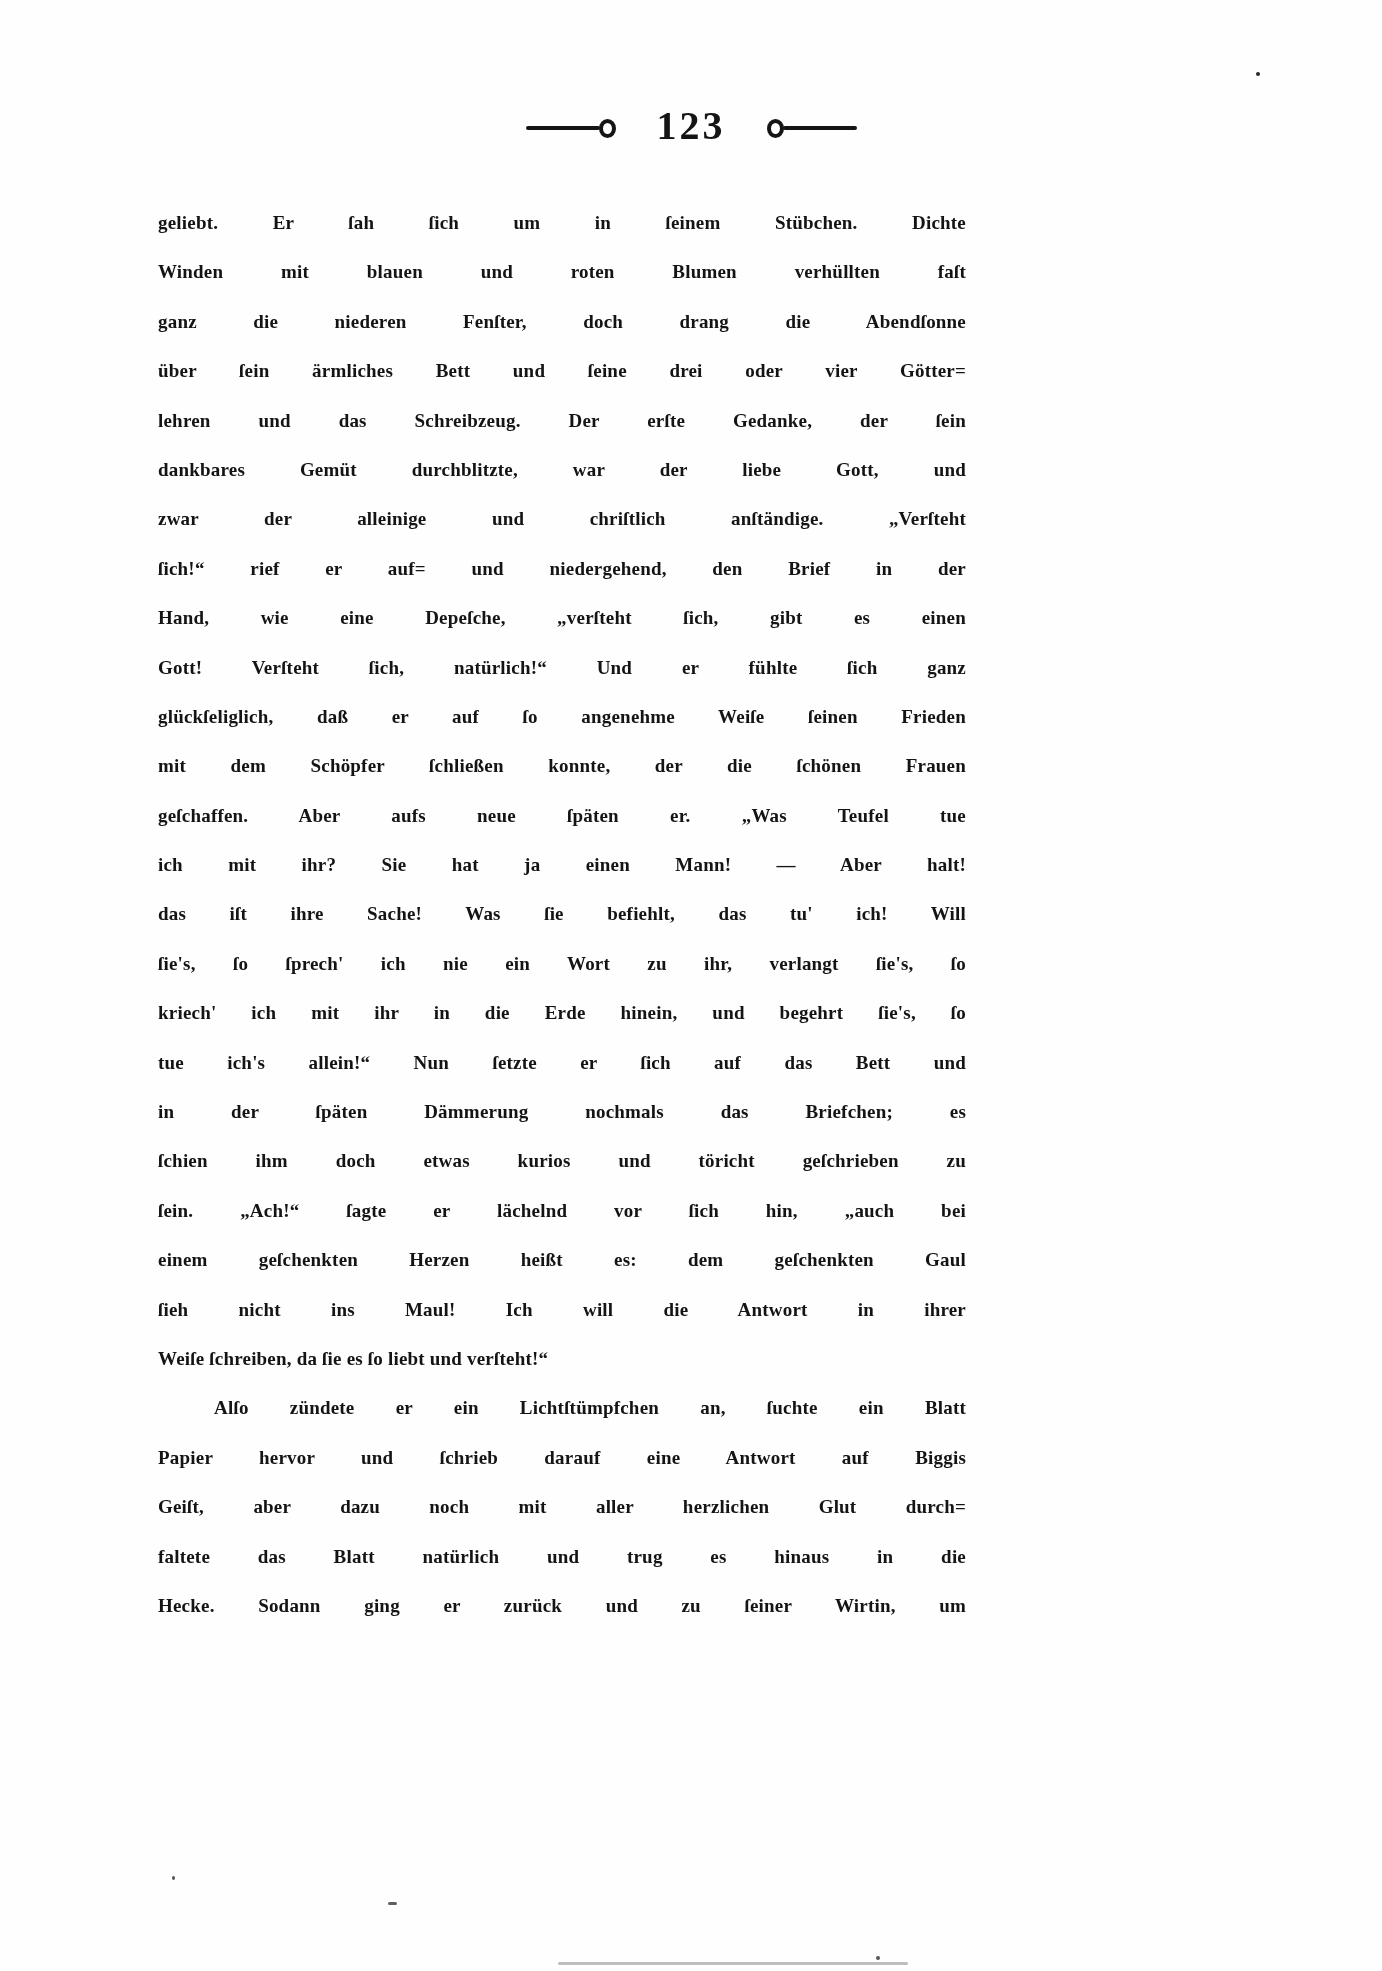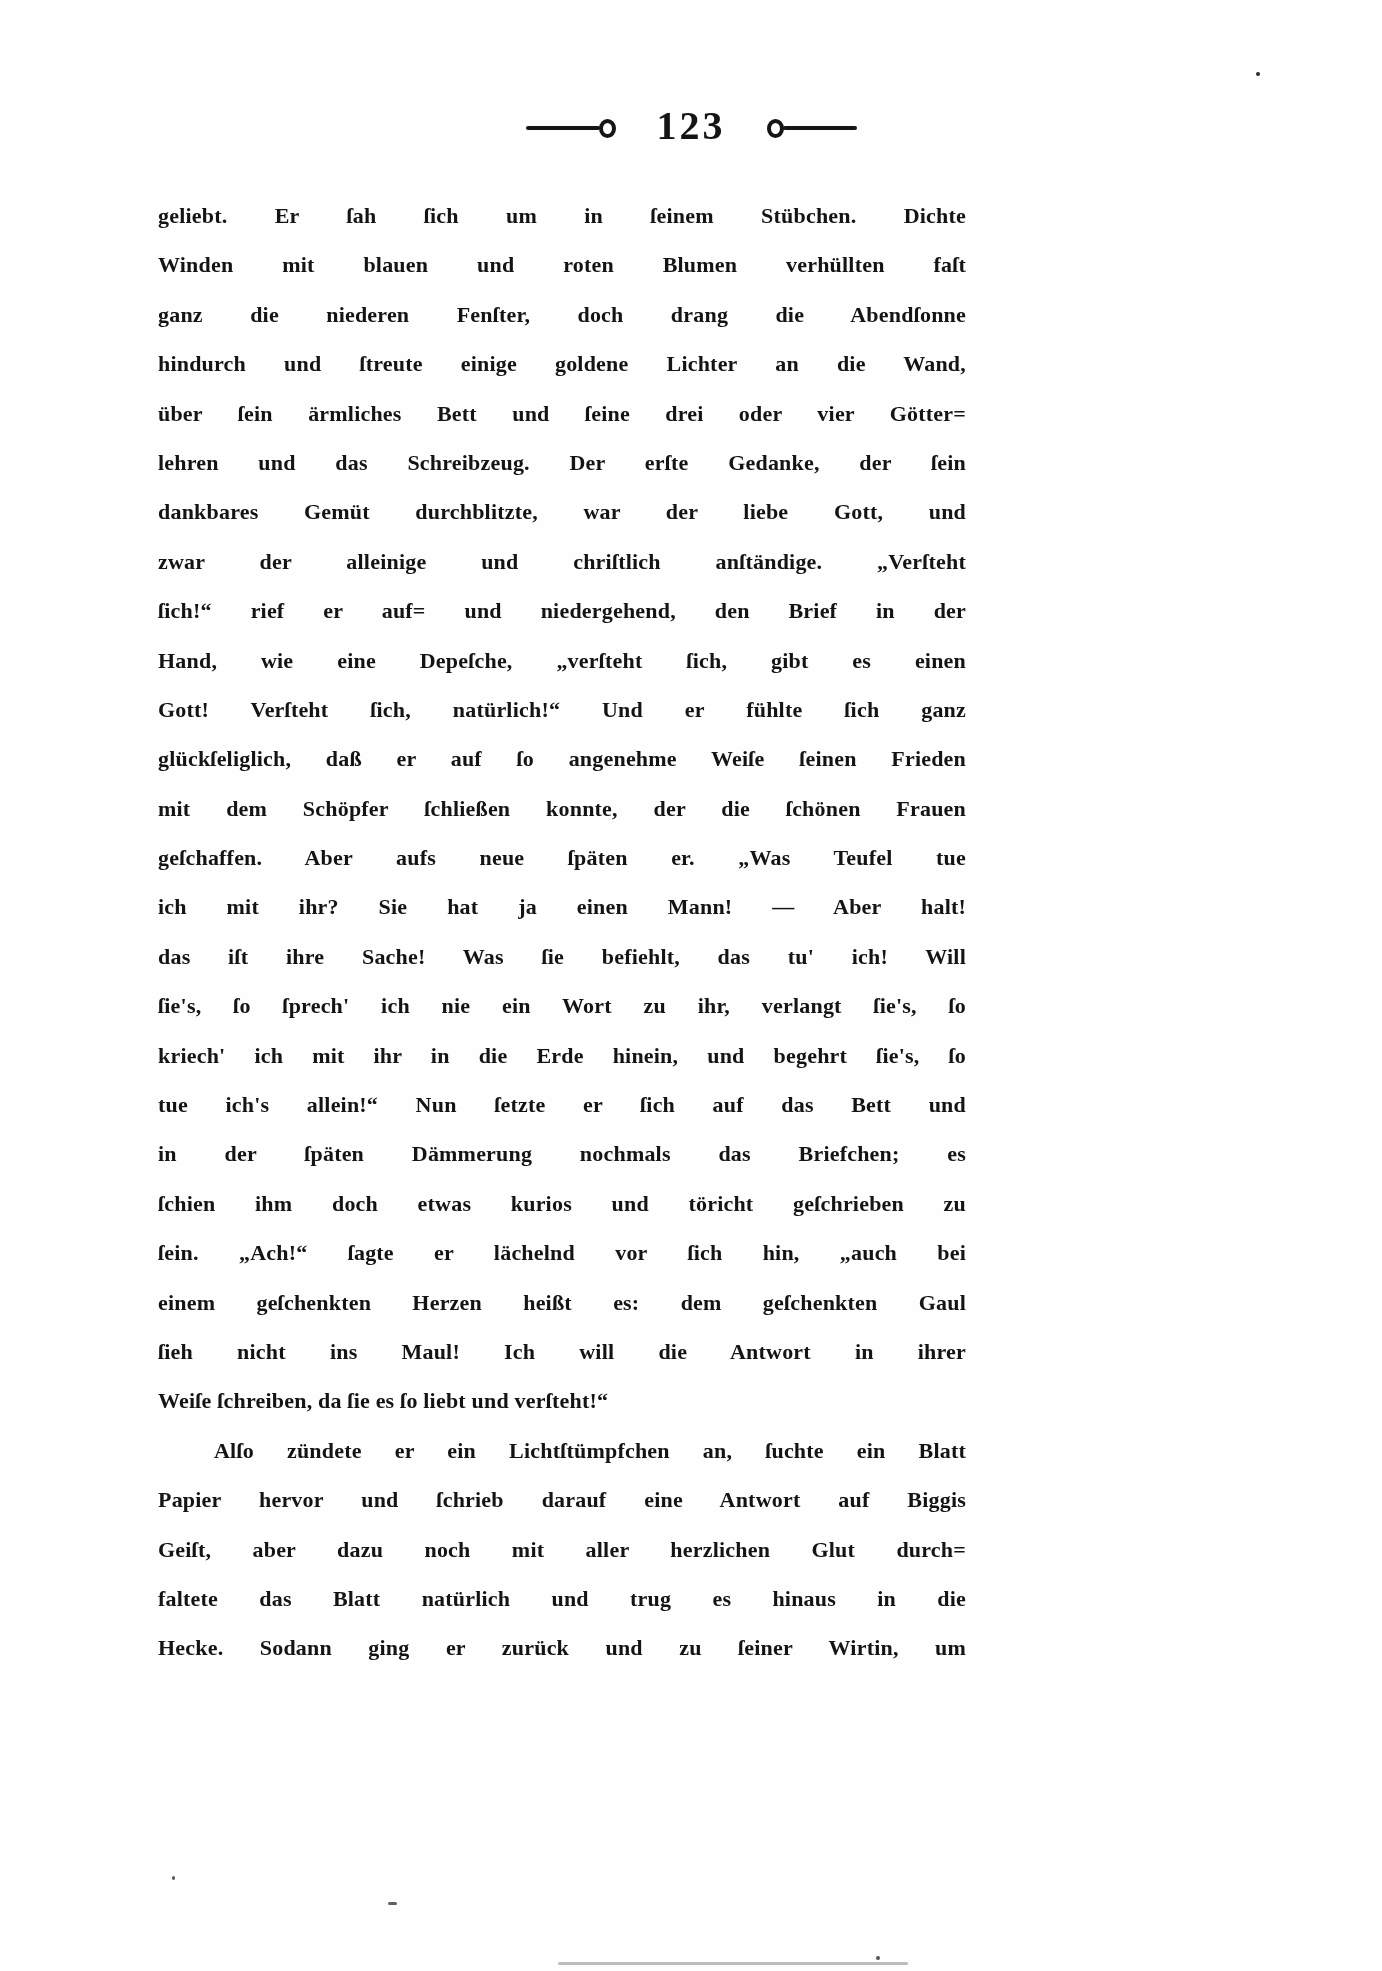--- a/index.html
+++ b/index.html
@@ -46,22 +46,22 @@
   }
   
   .body-block {
     position: absolute;
     left: 158px;
     top: 190px;
     width: 808px;
   }
   .line {
     height: 49.4px;
-    line-height: 51px;
-    font-size: 22px;
+    line-height: 65px;
+    font-size: 19px;
     font-weight: 700;
     white-space: normal;
     text-align: justify;
     text-align-last: justify;
     text-justify: inter-word;
     letter-spacing: 0.2px;
   }
   .line.para-end { text-align-last: left; }
   .line.indent { text-indent: 56px; }
   
@@ -97,21 +97,20 @@
     <span class="orn-group">
       <span class="orn-ring"></span>
       <span class="orn-dash"></span>
     </span>
   </div>
 
   <div class="body-block">
     <div class="line">geliebt.  Er ſah ſich um in ſeinem Stübchen.  Dichte</div>
     <div class="line">Winden mit blauen und roten Blumen verhüllten faſt</div>
     <div class="line">ganz die niederen Fenſter, doch drang die Abendſonne</div>
-    <div class="line">hindurch und ſtreute einige goldene Lichter an die Wand,</div>
     <div class="line">über ſein ärmliches Bett und ſeine drei oder vier Götter=</div>
     <div class="line">lehren und das Schreibzeug.  Der erſte Gedanke, der ſein</div>
     <div class="line">dankbares Gemüt durchblitzte, war der liebe Gott, und</div>
     <div class="line">zwar der alleinige und chriſtlich anſtändige.  „Verſteht</div>
     <div class="line">ſich!“ rief er auf= und niedergehend, den Brief in der</div>
     <div class="line">Hand, wie eine Depeſche, „verſteht ſich, gibt es einen</div>
     <div class="line">Gott!  Verſteht ſich, natürlich!“  Und er fühlte ſich ganz</div>
     <div class="line">glückſeliglich, daß er auf ſo angenehme Weiſe ſeinen Frieden</div>
     <div class="line">mit dem Schöpfer ſchließen konnte, der die ſchönen Frauen</div>
     <div class="line">geſchaffen.  Aber aufs neue ſpäten er.  „Was Teufel tue</div>

